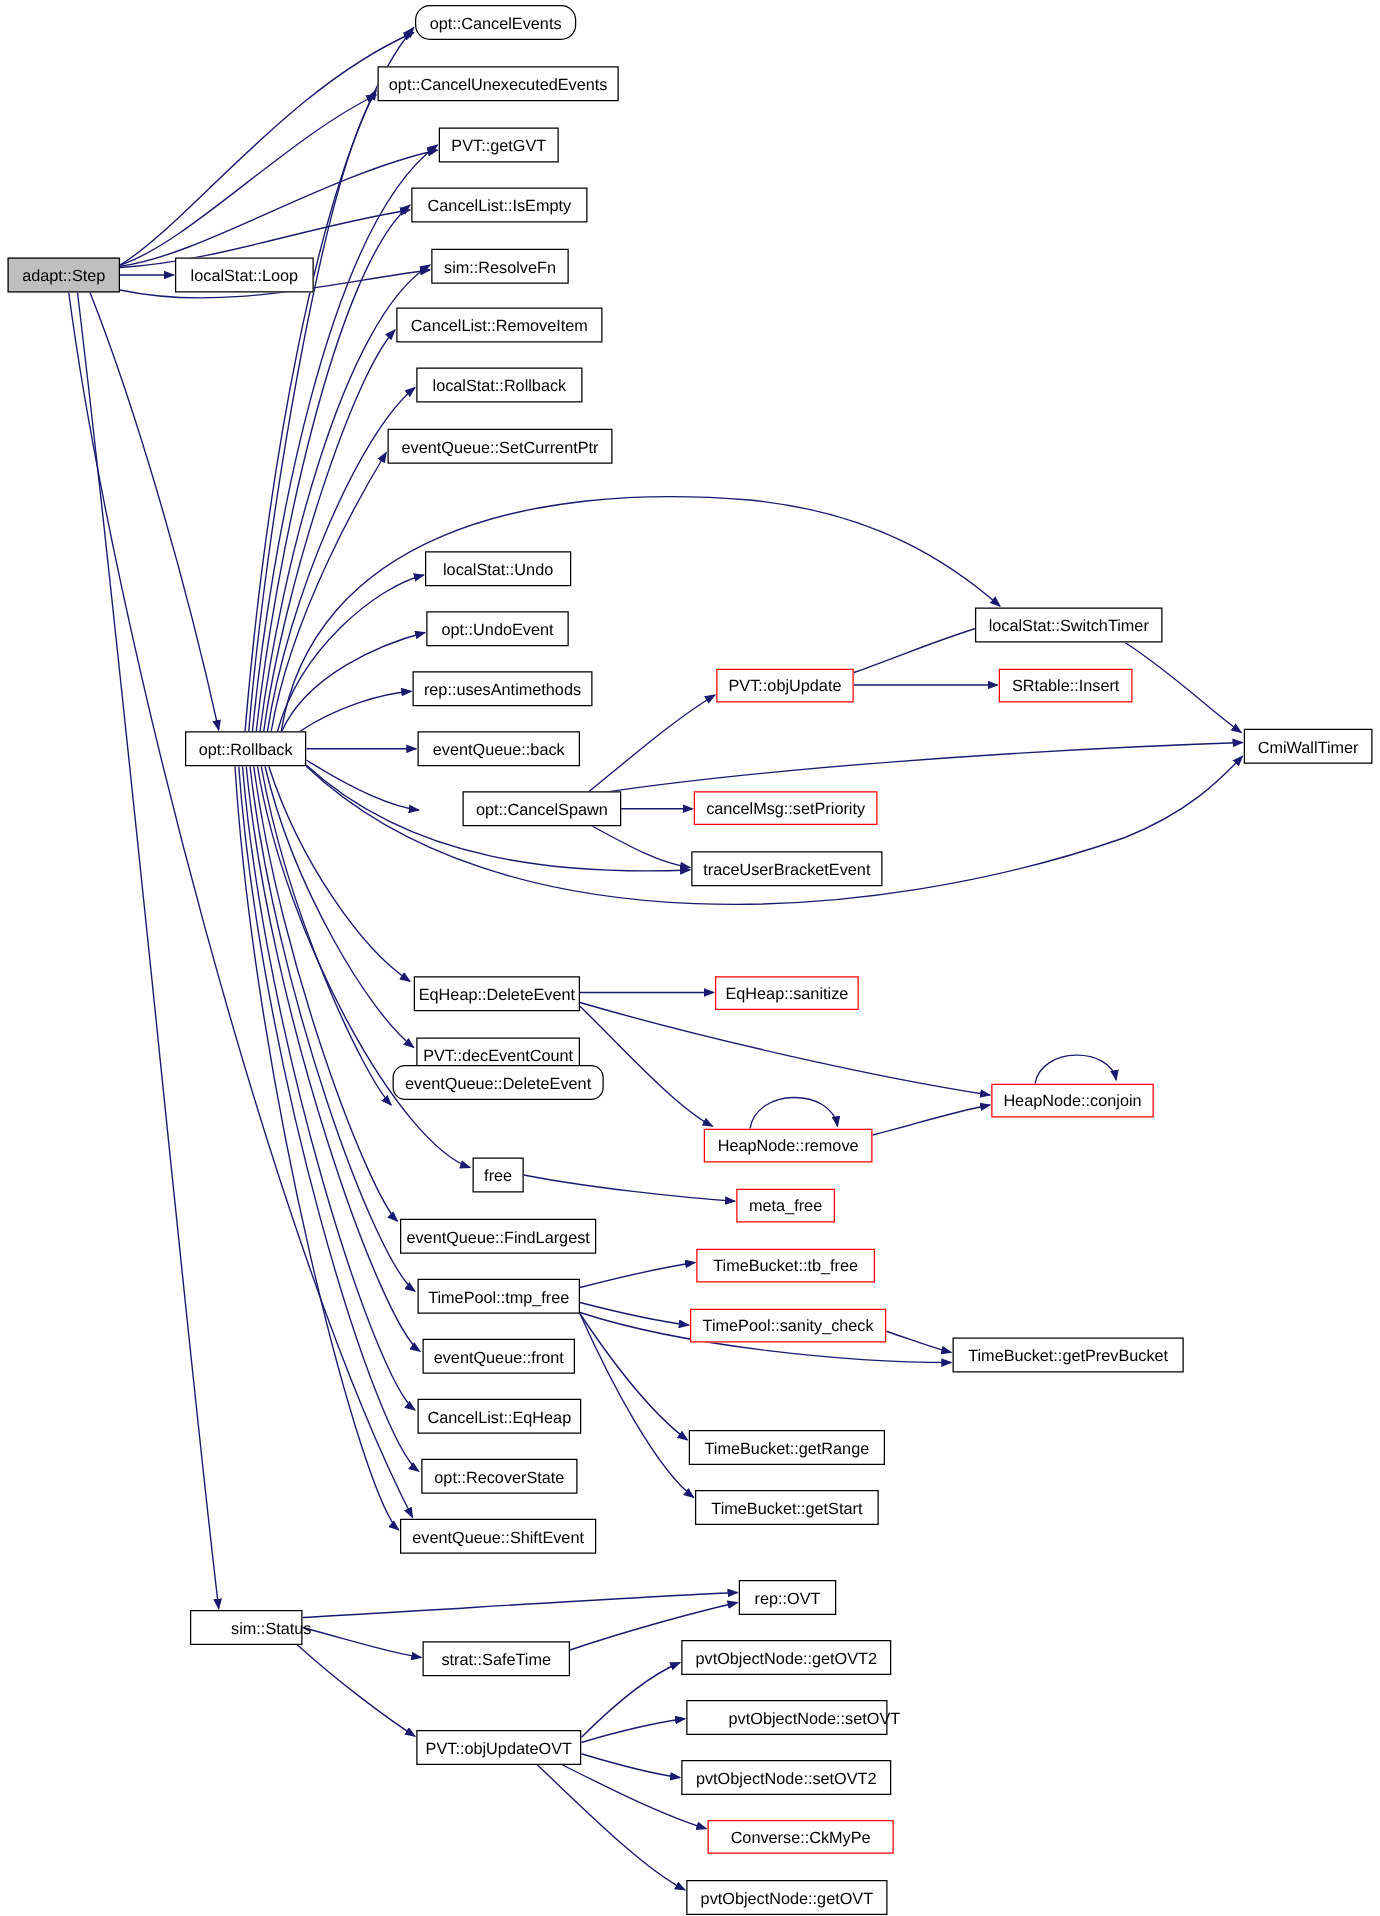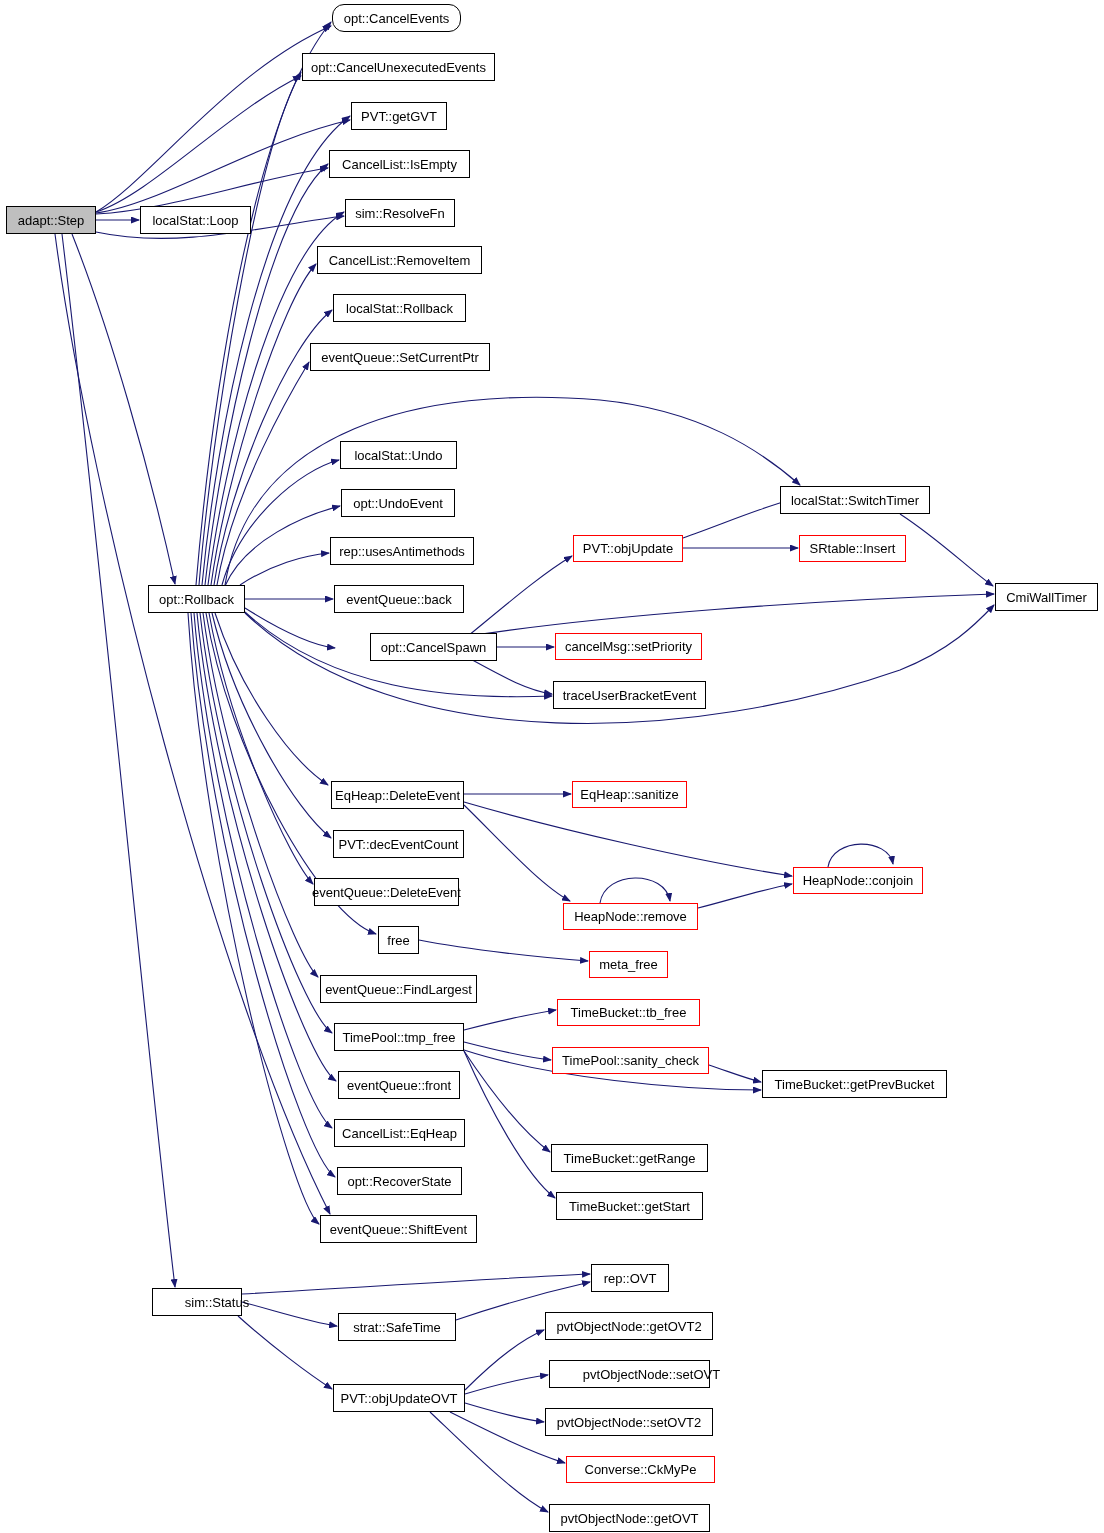--- a/index.html
+++ b/index.html
@@ -201,21 +201,21 @@
       </div>
       <div class="node red" style="left: 572px; top: 781px; width: 115px; height: 27px;">
         <span class="node-label">EqHeap::sanitize</span>
       </div>
       <div class="node" style="left: 333px; top: 830px; width: 131px; height: 28px;">
         <span class="node-label">PVT::decEventCount</span>
       </div>
       <div class="node red" style="left: 793px; top: 867px; width: 130px; height: 27px;">
         <span class="node-label">HeapNode::conjoin</span>
       </div>
-      <div class="node" style="left: 314px; top: 878px; width: 145px; height: 28px;">
+      <div class="node" style="left: 314px; top: 852px; width: 169px; height: 28px; border-radius: 10px;">
         <span class="node-label">eventQueue::DeleteEvent</span>
       </div>
       <div class="node red" style="left: 563px; top: 903px; width: 135px; height: 27px;">
         <span class="node-label">HeapNode::remove</span>
       </div>
       <div class="node" style="left: 378px; top: 926px; width: 41px; height: 28px;">
         <span class="node-label">free</span>
       </div>
       <div class="node red" style="left: 589px; top: 951px; width: 79px; height: 27px;">
         <span class="node-label">meta_free</span>

